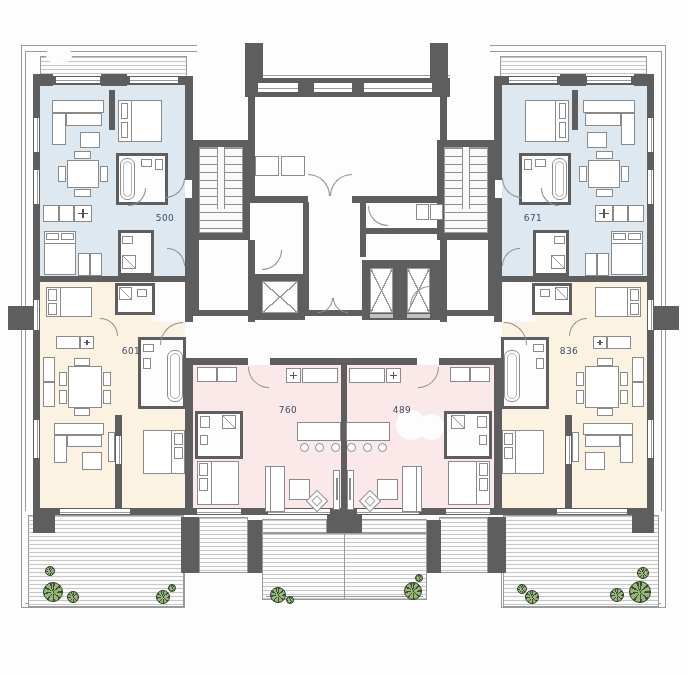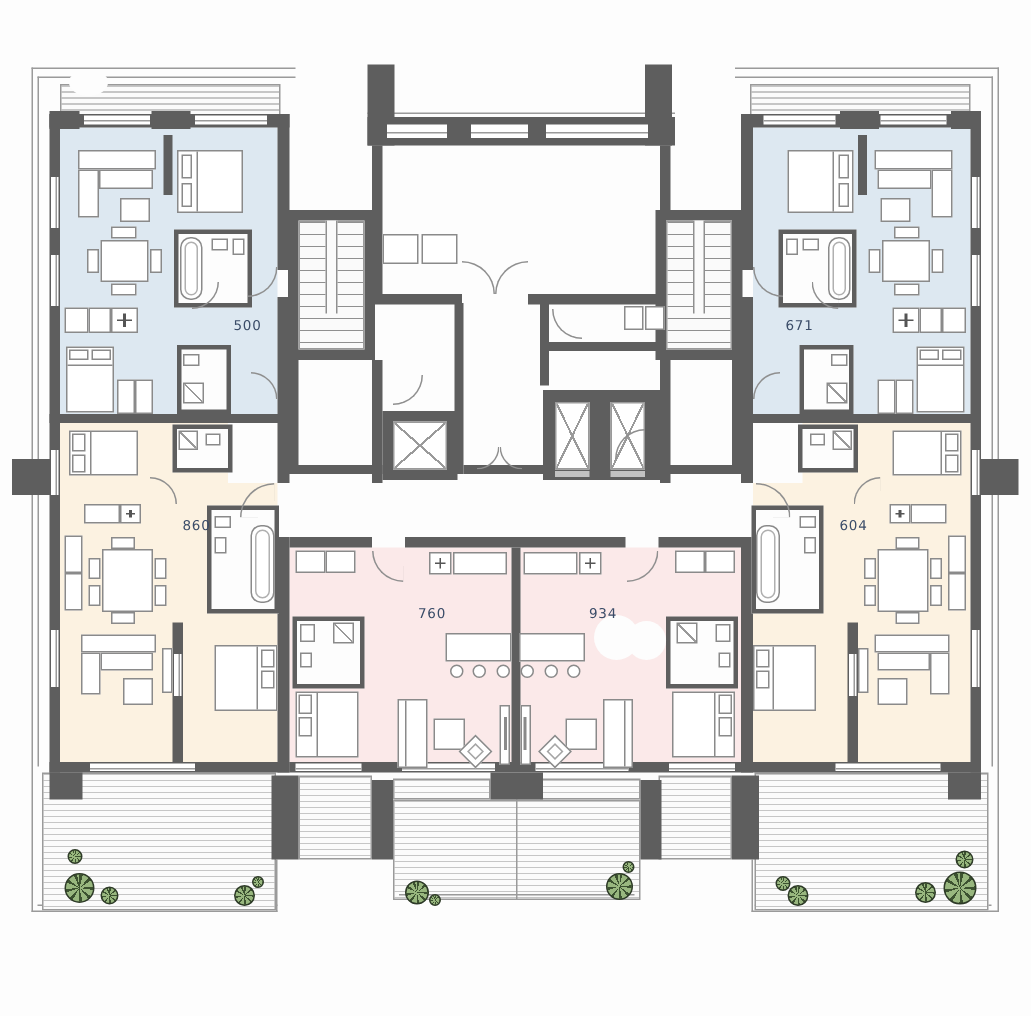--- a/index.html
+++ b/index.html
@@ -398,19 +398,19 @@
       <div class="tree" style="left: 610px; top: 588px; height: 14px; width: 14px;"></div>
       <div class="tree" style="left: 629px; top: 581px; height: 22px; width: 22px;"></div>
       <div class="tree" style="left: 637px; top: 567px; height: 12px; width: 12px;"></div>
     </div>
 
   <div class="blob" style="left:46px;top:46px;width:26px;height:18px"></div>
   <div class="blob" style="left:396px;top:410px;width:30px;height:30px"></div>
   <div class="blob" style="left:418px;top:414px;width:26px;height:26px"></div>
 
   <div class="lbl" style="left: 152px; top: 213px; color: rgb(58, 76, 104);">500</div>
-  <div class="lbl" style="left: 118px; top: 346px; color: rgb(58, 76, 104);">860</div>
+  <div class="lbl" style="left: 118px; top: 346px; color: rgb(58, 76, 104);">601</div>
   <div class="lbl" style="left: 275px; top: 405px; color: rgb(58, 76, 104);">760</div>
-  <div class="lbl" style="left: 389px; top: 405px; color: rgb(58, 76, 104);">934</div>
-  <div class="lbl" style="left: 556px; top: 346px; color: rgb(58, 76, 104);">604</div>
+  <div class="lbl" style="left: 389px; top: 405px; color: rgb(58, 76, 104);">489</div>
+  <div class="lbl" style="left: 556px; top: 346px; color: rgb(58, 76, 104);">836</div>
   <div class="lbl" style="left: 520px; top: 213px; color: rgb(58, 76, 104);">671</div>
 
 </div>
 
 </body></html>

